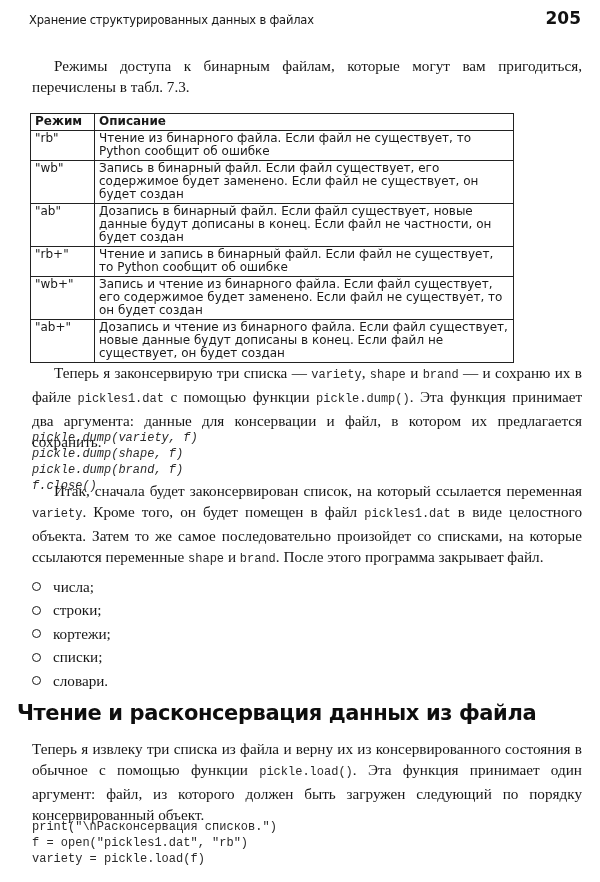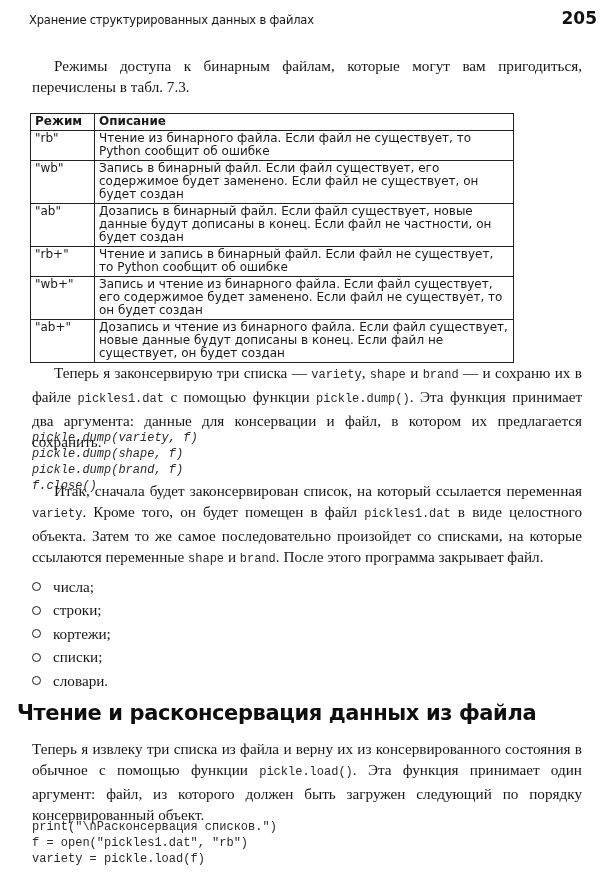--- a/index.html
+++ b/index.html
@@ -1,20 +1,20 @@
 <!DOCTYPE html>
 <html><head>
   <meta charset="utf-8">
   <style>
     html, body { margin: 0; padding: 0; background: #ffffff; }
     body { width: 600px; height: 882px; position: relative; overflow: hidden; color: #141414; }
     .page { position: absolute; left: 0; top: 0; width: 600px; height: 882px; }
 
     .running-head { position: absolute; left: 29px; top: 13px; font-family: "DejaVu Sans", sans-serif; font-size: 11.5px; letter-spacing: -0.2px; color: #161616; }
-    .page-number { position: absolute; right: 3px; top: 8px; font-family: "DejaVu Sans", sans-serif; font-weight: bold; font-size: 17px; color: #111; }
+    .page-number { position: absolute; right: 19px; top: 8px; font-family: "DejaVu Sans", sans-serif; font-weight: bold; font-size: 17px; color: #111; }
 
     .serif { font-family: "Liberation Serif", serif; font-size: 15.2px; line-height: 21px; color: #161616; text-align: justify; }
     .mono { font-family: "Liberation Mono", monospace; font-size: 12px; color: #2a2a2a; }
 
     .p-intro { position: absolute; left: 32px; top: 55px; width: 550px; text-indent: 22px; }
 
     .table-caption { position: absolute; left: 0; width: 600px; top: 110px; text-align: center; font-family: "DejaVu Sans", sans-serif; font-size: 9.6px; color: #1c1c1c; }
     .table-caption b { font-weight: bold; }
 
     .modes-table { position: absolute; left: 30px; top: 113px; width: 484px; border-collapse: collapse; font-family: "DejaVu Sans", sans-serif; font-size: 12px; line-height: 13px; color: #1a1a1a; }

